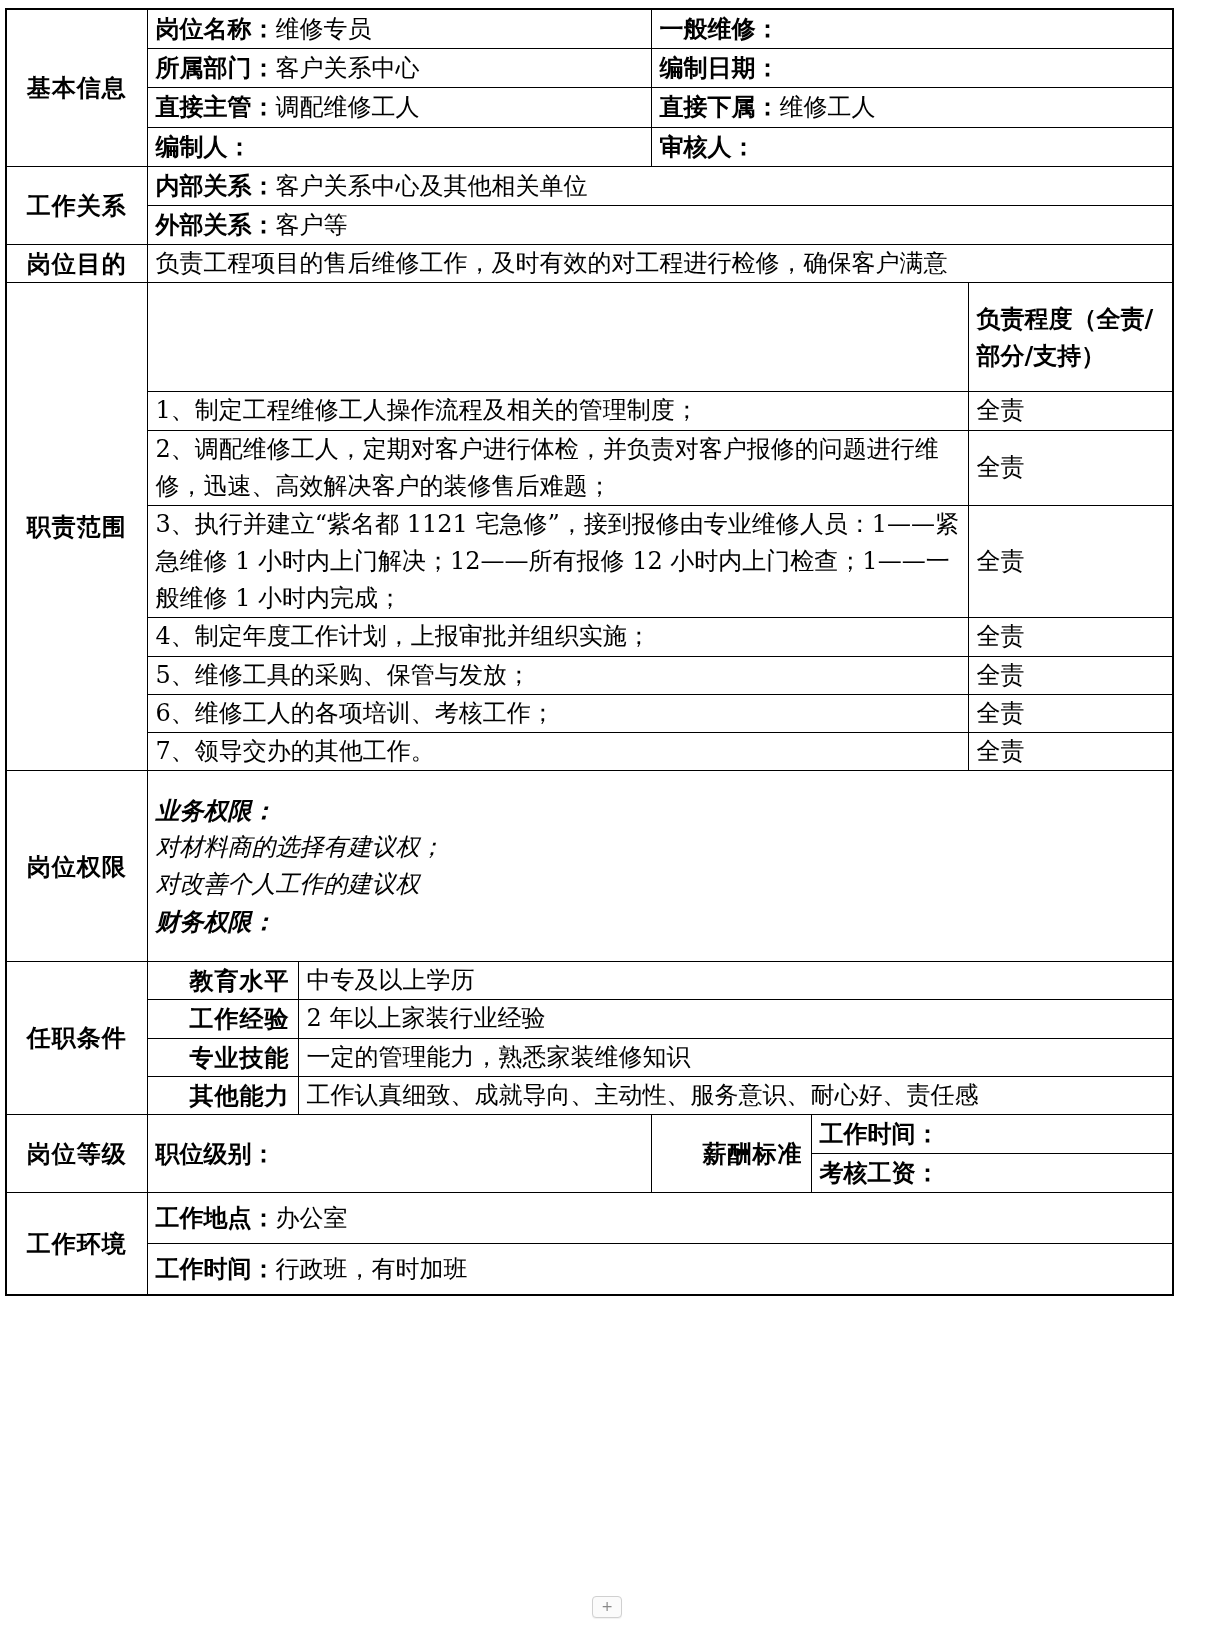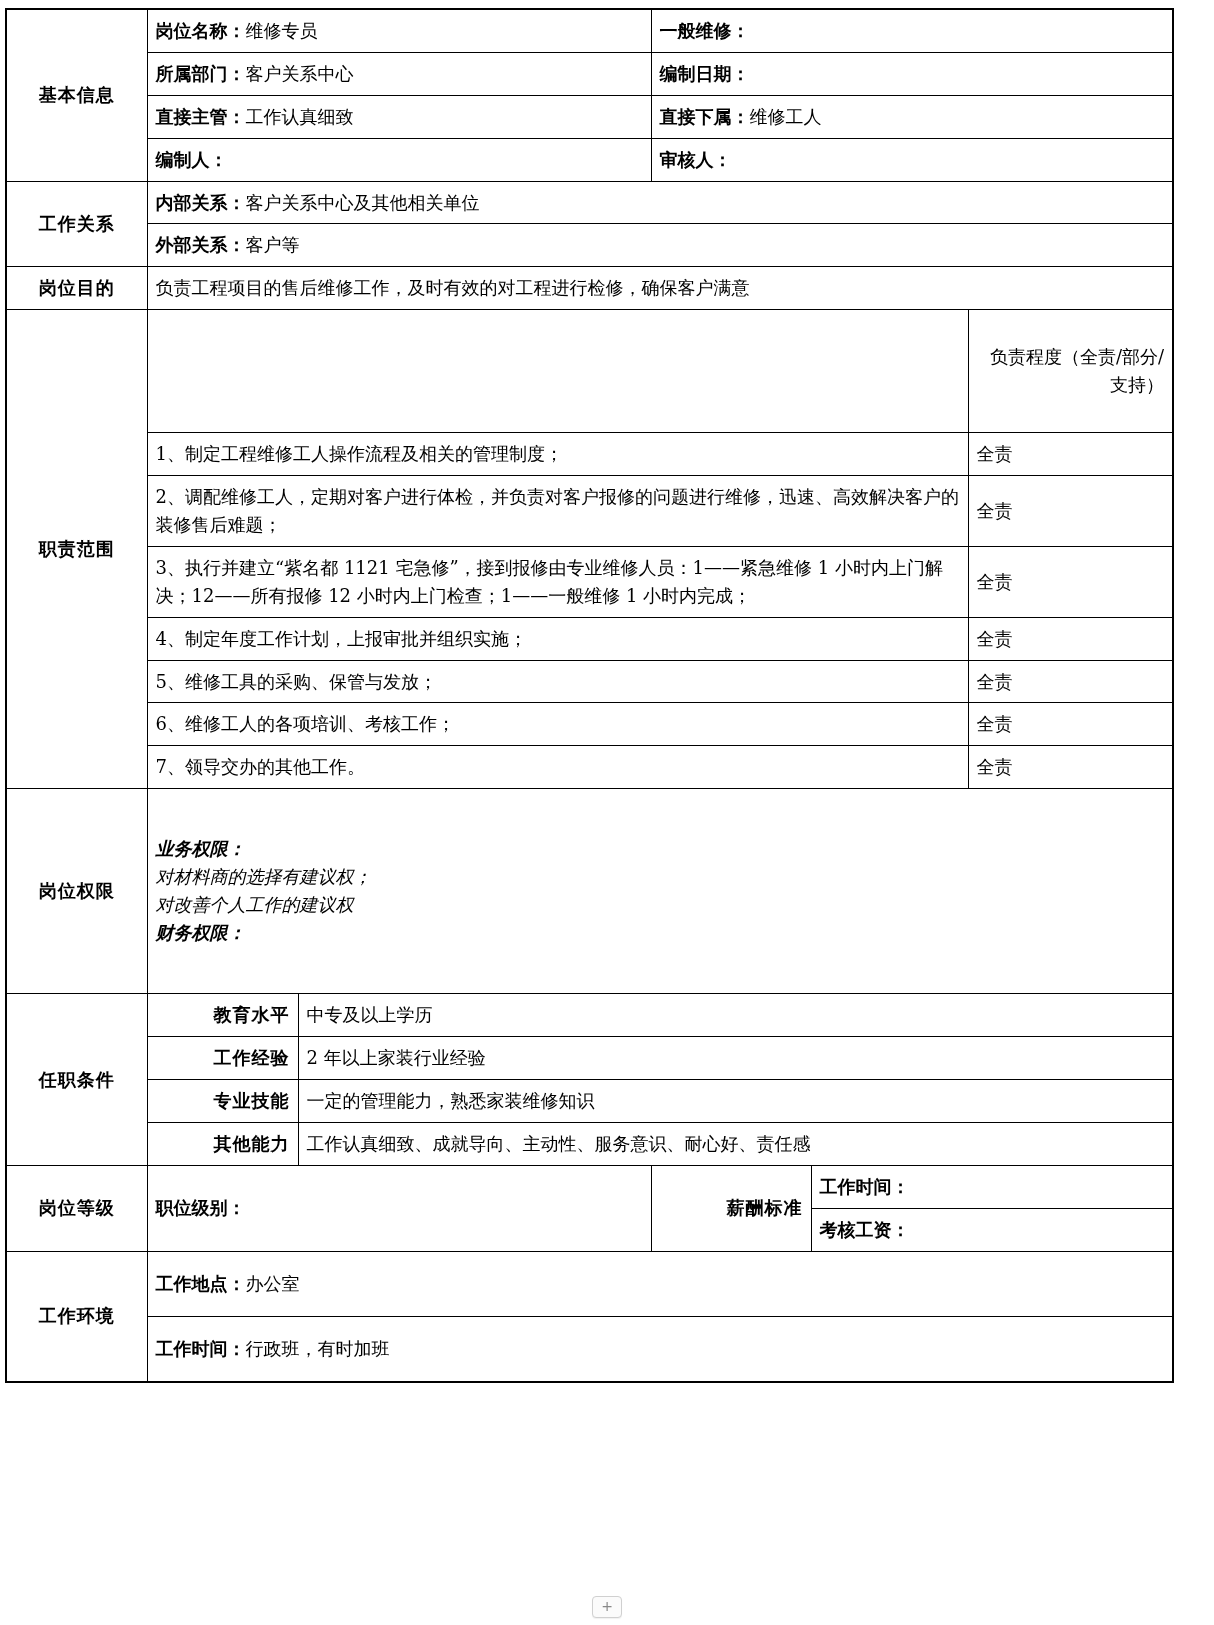--- a/index.html
+++ b/index.html
@@ -24,23 +24,23 @@
   table.jd {
     position: absolute;
     left: 5px;
     top: 8px;
     width: 1167px;
     border-collapse: collapse;
     table-layout: fixed;
   }
   table.jd td {
     border: 1px solid #000000;
-    padding: 7px 8px;
+    padding: 0 8px;
     vertical-align: middle;
-    font-size: 18px;
+    font-size: 24px;
     line-height: 1.55;
     font-family: "DejaVu Serif", "Liberation Serif", serif;
   }
   
   table.jd {
     border: 2px solid #000;
   }
   .rowlabel {
     text-align: center;
     font-weight: bold;
@@ -54,22 +54,22 @@
     font-size: 21px;
     letter-spacing: 1px;
   }
   .kv {
     font-size: 21px;
   }
   .label-b {
     font-weight: bold;
   }
   .duty-head {
-    text-align: right;
-    font-weight: normal;
+    text-align: left;
+    font-weight: bold;
     font-size: 21px;
     line-height: 2.0;
     vertical-align: middle;
   }
   .duty-text {
     text-align: left;
     font-size: 21px;
     line-height: 1.9;
     padding-top: 4px;
     padding-bottom: 4px;
@@ -143,21 +143,21 @@
     <tr>
       <td class="kv" colspan="3">
         <span class="label-b">所属部门：</span><span>客户关系中心</span>
       </td>
       <td class="kv" colspan="3">
         <span class="label-b">编制日期：</span><span></span>
       </td>
     </tr>
     <tr>
       <td class="kv" colspan="3">
-        <span class="label-b">直接主管：</span><span>工作认真细致</span>
+        <span class="label-b">直接主管：</span><span>调配维修工人</span>
       </td>
       <td class="kv" colspan="3">
         <span class="label-b">直接下属：</span><span>维修工人</span>
       </td>
     </tr>
     <tr>
       <td class="kv" colspan="3">
         <span class="label-b">编制人：</span><span></span>
       </td>
       <td class="kv" colspan="3">

